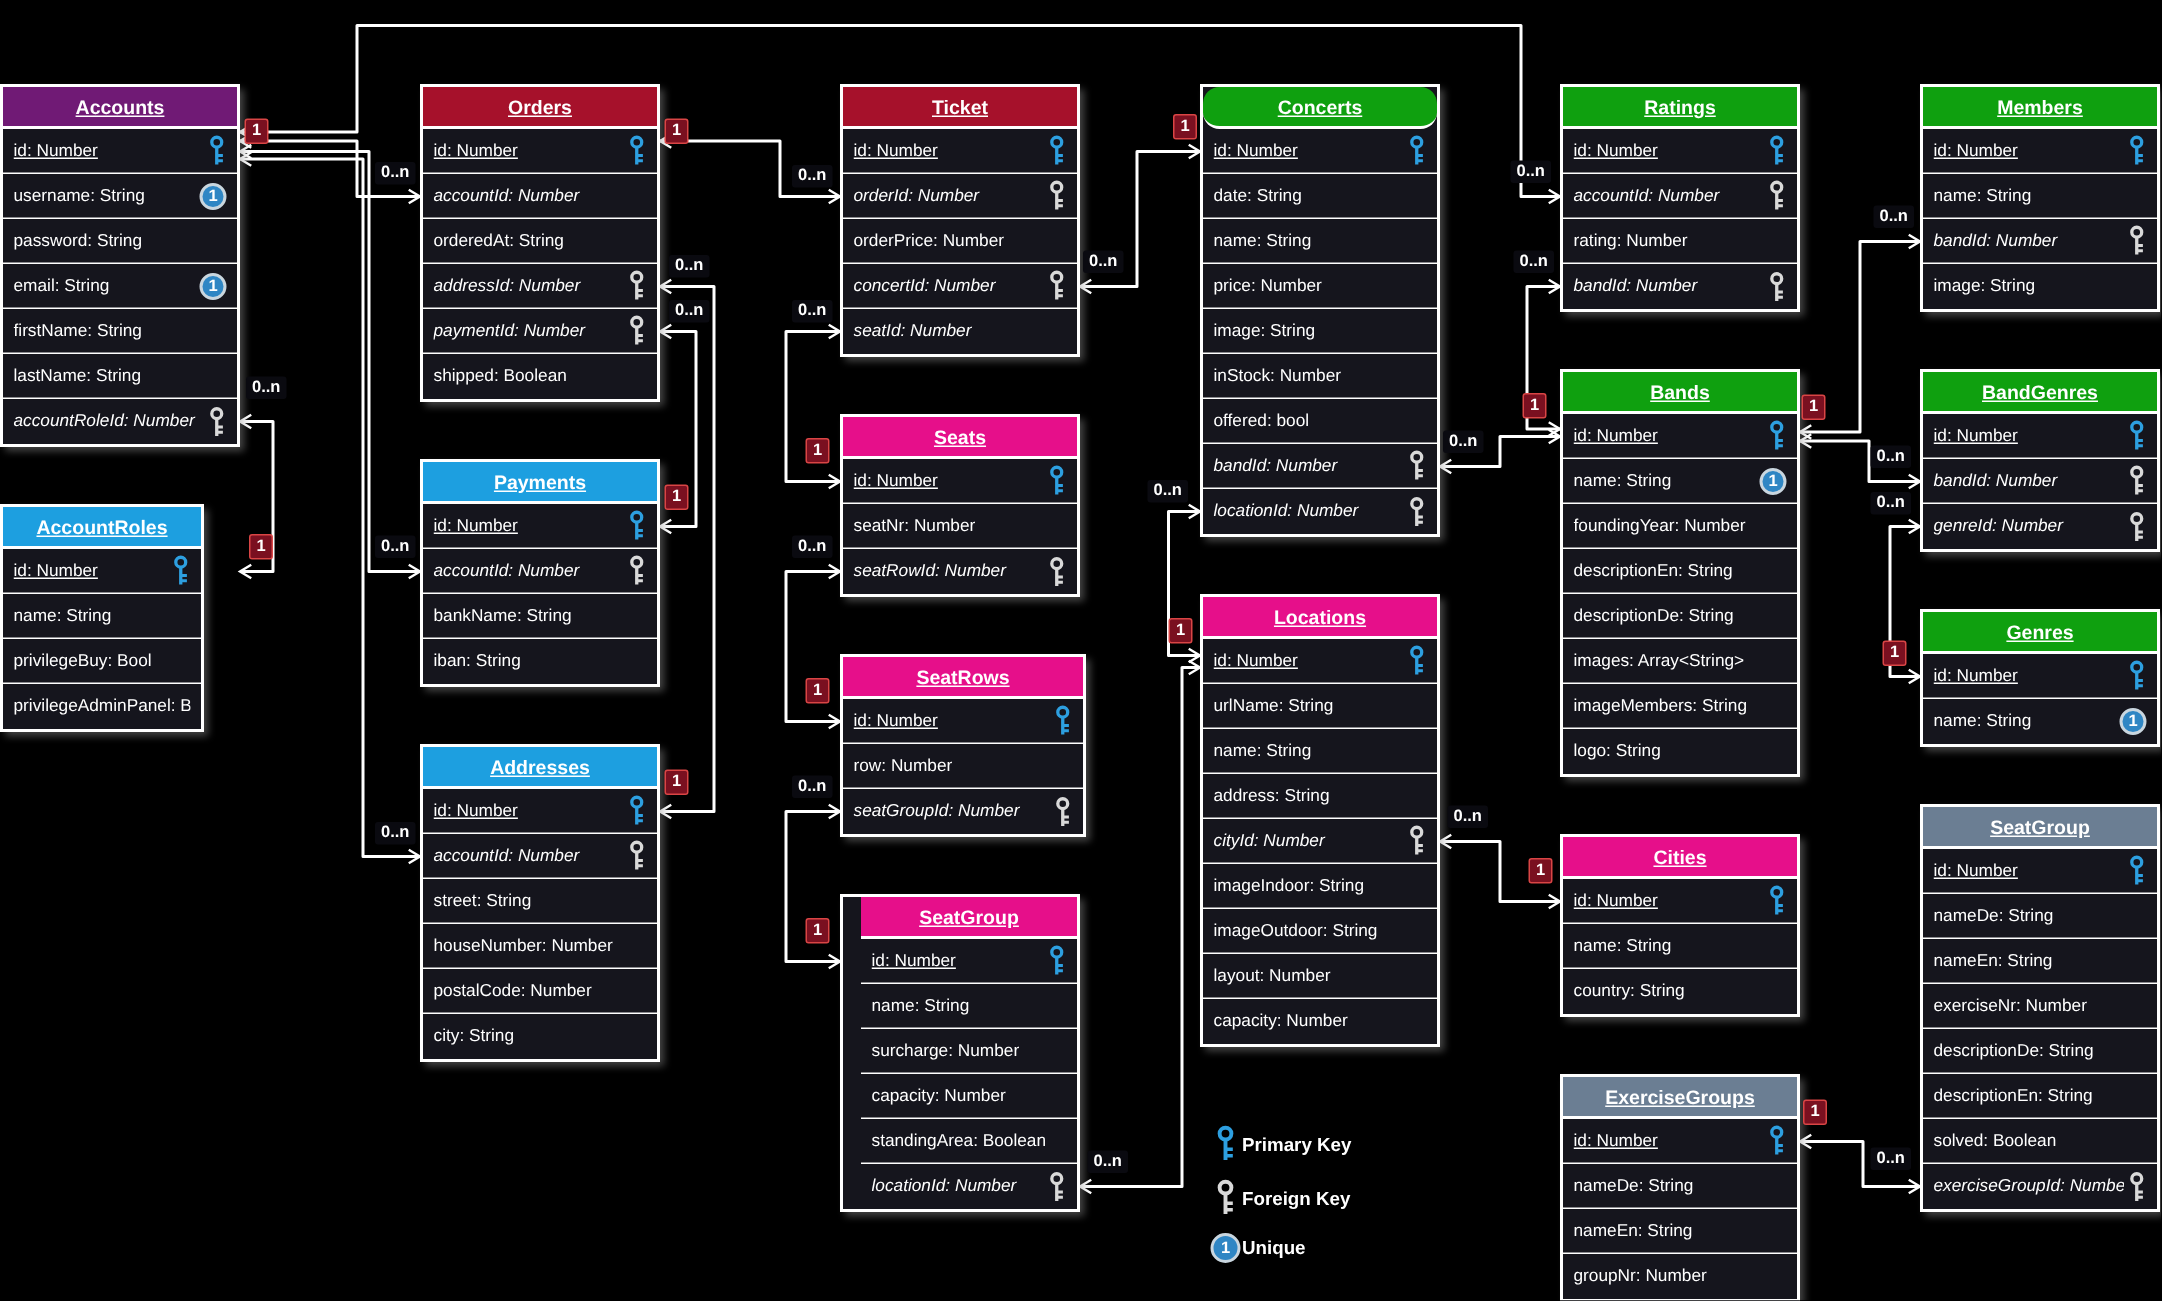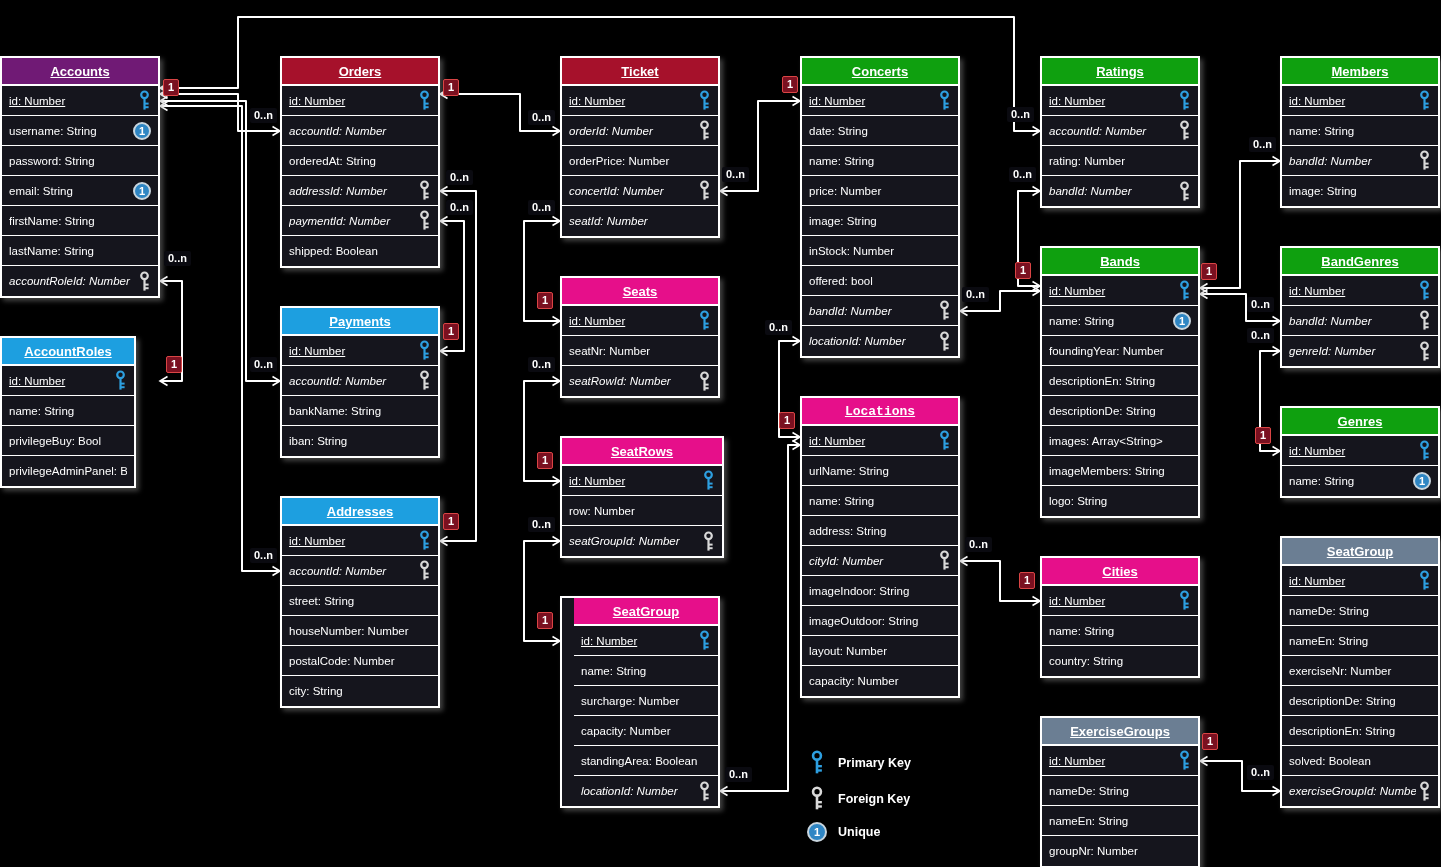--- a/index.html
+++ b/index.html
@@ -25,21 +25,21 @@
             border:2px solid #c9d6df; color:#fff; font-size:11px; font-weight:bold;
             display:flex; align-items:center; justify-content:center; flex:0 0 auto; }
 
   .badge { position:absolute; z-index:3; font-size:11px; font-weight:bold; color:#fff;
            padding:1px 4px; line-height:13px; border-radius:2px; white-space:nowrap; }
   .badge.one  { background:#7a1020; border:1px solid #d94545; }
   .badge.many { background:#0a0a10; }
 
   .legend { position:absolute; left:806px; top:750px; z-index:2; display:flex;
             flex-direction:column; gap:11px; }
-  .legend-item { display:flex; align-items:center; gap:10px; color:#fff;
+  .legend-item { display:flex; align-items:center; gap:0; color:#fff;
                  font-weight:bold; font-size:12.5px; }
   .legend-icon { width:22px; display:flex; justify-content:center; align-items:center; }
   .ubadge.big { width:20px; height:20px; }
 </style>
 </head>
 <body>
 
 <div id="stage">
   <svg id="wires" width="1441" height="867">
       <path d="M 280 131 L 238 131 L 238 94 L 160 94" class="wire"></path>
@@ -444,21 +444,21 @@
           <svg width="13" height="21" viewBox="0 0 13 21">
             <circle cx="6.5" cy="4.8" r="3.3" fill="none" stroke="#d9d9d9" stroke-width="2.2"></circle>
             <line x1="6.5" y1="8.1" x2="6.5" y2="19.6" stroke="#d9d9d9" stroke-width="2.2"></line>
             <line x1="6.5" y1="13.6" x2="10.6" y2="13.6" stroke="#d9d9d9" stroke-width="2"></line>
             <line x1="6.5" y1="17.2" x2="10.6" y2="17.2" stroke="#d9d9d9" stroke-width="2"></line>
           </svg>
         </span>
       </div>
     </div>
     <div class="table" style="left: 800px; top: 56px; width: 160px;">
-      <div class="thead" style="background: rgb(15, 160, 15);">Concerts</div>
+      <div class="thead" style="background: rgb(15, 160, 15); border-radius: 11px;">Concerts</div>
       <div class="trow">
         <span class="flabel pk">id: Number</span>
         <span class="kicon">
           <svg width="13" height="21" viewBox="0 0 13 21">
             <circle cx="6.5" cy="4.8" r="3.3" fill="none" stroke="#2d9fe0" stroke-width="2.2"></circle>
             <line x1="6.5" y1="8.1" x2="6.5" y2="19.6" stroke="#2d9fe0" stroke-width="2.2"></line>
             <line x1="6.5" y1="13.6" x2="10.6" y2="13.6" stroke="#2d9fe0" stroke-width="2"></line>
             <line x1="6.5" y1="17.2" x2="10.6" y2="17.2" stroke="#2d9fe0" stroke-width="2"></line>
           </svg>
         </span>
@@ -498,21 +498,21 @@
           <svg width="13" height="21" viewBox="0 0 13 21">
             <circle cx="6.5" cy="4.8" r="3.3" fill="none" stroke="#d9d9d9" stroke-width="2.2"></circle>
             <line x1="6.5" y1="8.1" x2="6.5" y2="19.6" stroke="#d9d9d9" stroke-width="2.2"></line>
             <line x1="6.5" y1="13.6" x2="10.6" y2="13.6" stroke="#d9d9d9" stroke-width="2"></line>
             <line x1="6.5" y1="17.2" x2="10.6" y2="17.2" stroke="#d9d9d9" stroke-width="2"></line>
           </svg>
         </span>
       </div>
     </div>
     <div class="table" style="left: 800px; top: 396px; width: 160px;">
-      <div class="thead" style="background: rgb(230, 15, 138); font-family: Liberation Mono, monospace;">Locations</div>
+      <div class="thead" style="background: rgb(230, 15, 138);">Locations</div>
       <div class="trow">
         <span class="flabel pk">id: Number</span>
         <span class="kicon">
           <svg width="13" height="21" viewBox="0 0 13 21">
             <circle cx="6.5" cy="4.8" r="3.3" fill="none" stroke="#2d9fe0" stroke-width="2.2"></circle>
             <line x1="6.5" y1="8.1" x2="6.5" y2="19.6" stroke="#2d9fe0" stroke-width="2.2"></line>
             <line x1="6.5" y1="13.6" x2="10.6" y2="13.6" stroke="#2d9fe0" stroke-width="2"></line>
             <line x1="6.5" y1="17.2" x2="10.6" y2="17.2" stroke="#2d9fe0" stroke-width="2"></line>
           </svg>
         </span>

